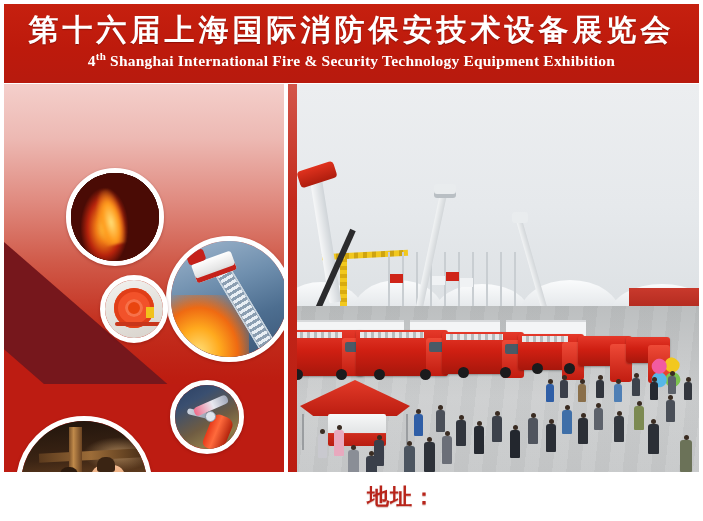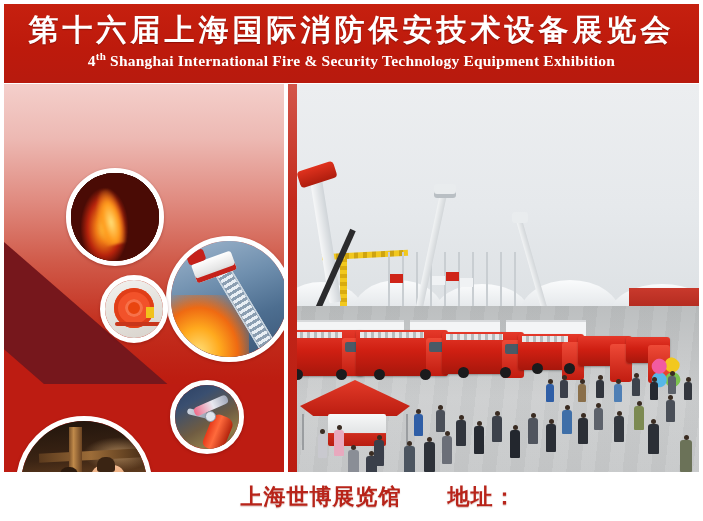--- a/index.html
+++ b/index.html
@@ -522,19 +522,18 @@
     <div class="person" style="left:396px;top:298px;width:8px;height:18px;background:#33373e;"></div>
     <div class="person" style="left:60px;top:366px;width:11px;height:30px;background:#8a8e96;"></div>
     <div class="person" style="left:78px;top:372px;width:11px;height:30px;background:#3a3f4a;"></div>
 
     <div class="photo-left-strip"></div>
   </div>
 
   <div class="footer">
     <div class="row">
       <span class="gap1"></span>
-      <span class="txt">上海世博展览馆</span>
       <span class="gap2"></span>
       <span class="txt">地址：</span>
     </div>
   </div>
 
 </div>
 
 </body></html>

